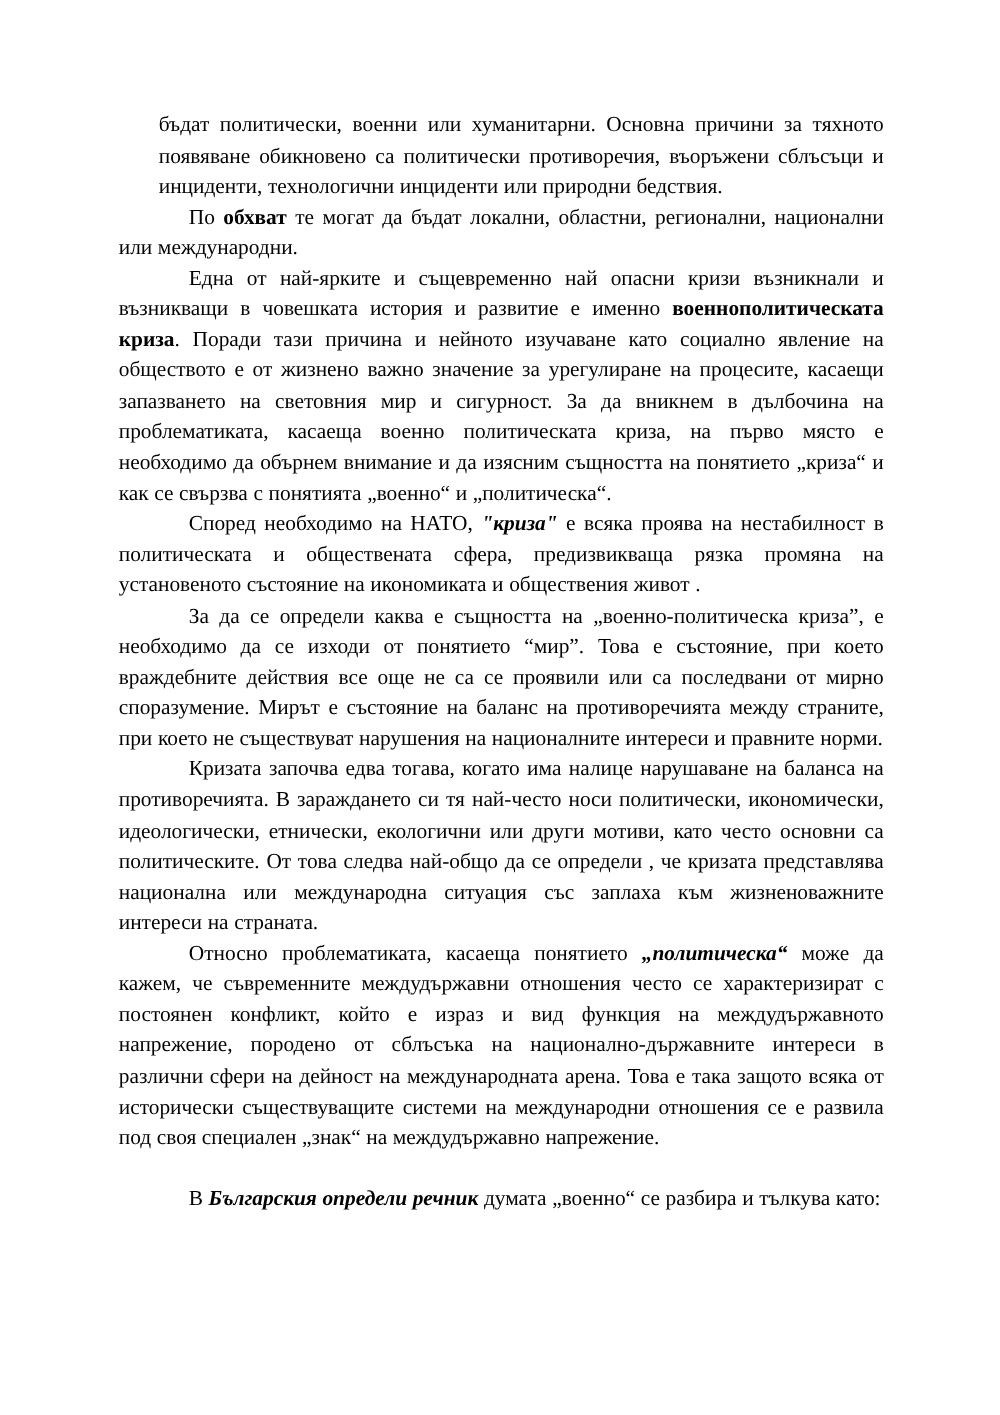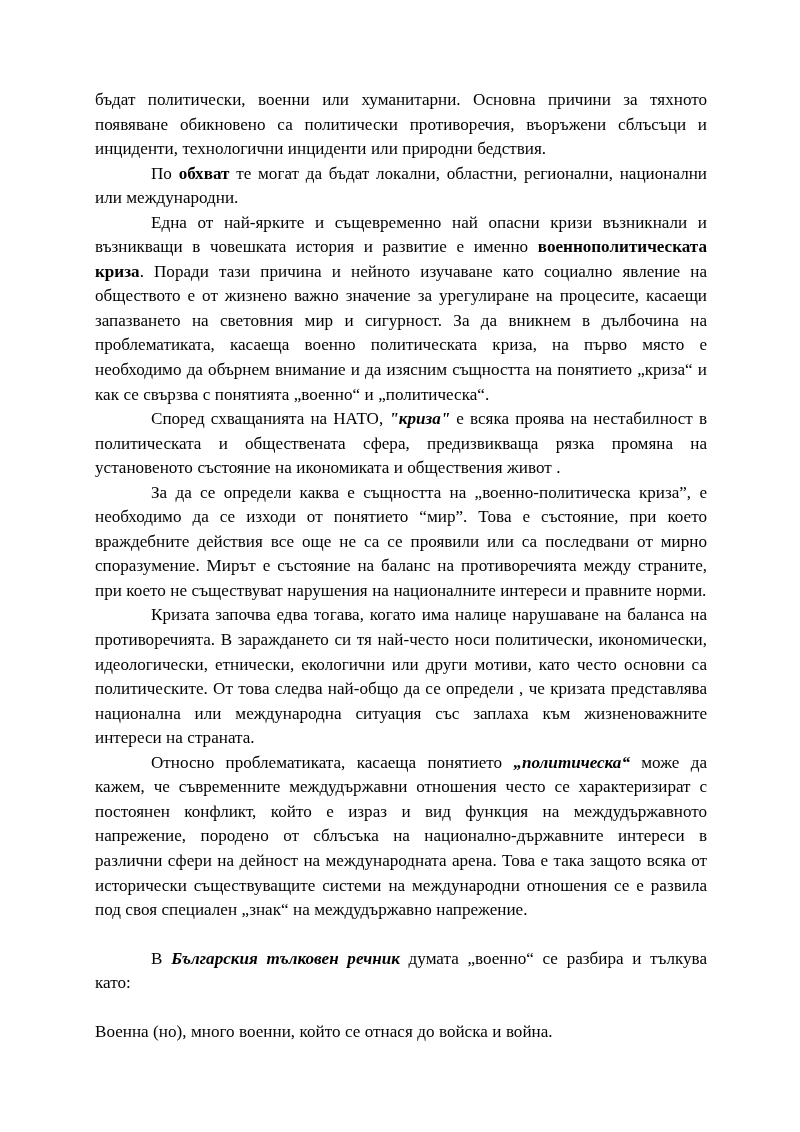--- a/index.html
+++ b/index.html
@@ -39,20 +39,21 @@
     word-spacing: 0.2px;
     hyphens: none;
     -webkit-hyphens: none;
   }
   p.para.indent {
     text-indent: 56px;
     font-family: Liberation Serif, serif;
   }
   p.para.noindent {
     text-indent: 0;
+    margin-left: 32px;
   }
   .spacer-md { height: 24px; }
 
   b.bold { font-weight: bold; }
   i.bolditalic {
     font-weight: bold;
     font-style: italic;
   }
 </style>
 </head>
@@ -60,30 +61,29 @@
 
 <div class="page">
   <div class="text-column">
 
     <p class="para noindent"><span>бъдат политически, военни или хуманитарни. Основна причини за тяхното появяване обикновено са политически противоречия, въоръжени сблъсъци и инциденти, технологични инциденти или природни бедствия.</span></p>
 
     <p class="para indent"><span>По </span><b class="bold">обхват</b><span> те могат да бъдат локални, областни, регионални, национални или международни.</span></p>
 
     <p class="para indent"><span>Една от най-ярките и същевременно най опасни кризи възникнали и възникващи в човешката история и развитие е именно </span><b class="bold">военнополитическата криза</b><span>. Поради тази причина и нейното изучаване като социално явление на обществото е от жизнено важно значение за урегулиране на процесите, касаещи запазването на световния мир и сигурност. За да вникнем в дълбочина на проблематиката, касаеща военно политическата криза, на първо място е необходимо да обърнем внимание и да изясним същността на понятието „криза“ и как се свързва с понятията „военно“ и „политическа“.</span></p>
 
-    <p class="para indent"><span>Според схващанията на НАТО, </span><i class="bolditalic">"криза"</i><span> е всяка проява на нестабилност в политическата и обществената сфера, предизвикваща рязка промяна на установеното състояние на икономиката и обществения живот .</span></p>
+    <p class="para indent"><span>Според необходимо на НАТО, </span><i class="bolditalic">"криза"</i><span> е всяка проява на нестабилност в политическата и обществената сфера, предизвикваща рязка промяна на установеното състояние на икономиката и обществения живот .</span></p>
 
     <p class="para indent"><span>За да се определи каква е същността на „военно-политическа криза”, е необходимо да се изходи от понятието “мир”. Това е състояние, при което враждебните действия все още не са се проявили или са последвани от мирно споразумение. Мирът е състояние на баланс на противоречията между страните, при което не съществуват нарушения на националните интереси и правните норми.</span></p>
 
     <p class="para indent"><span>Кризата започва едва тогава, когато има налице нарушаване на баланса на противоречията. В зараждането си тя най-често носи политически, икономически, идеологически, етнически, екологични или други мотиви, като често основни са политическите. От това следва най-общо да се определи , че кризата представлява национална или международна ситуация със заплаха към жизненоважните интереси на страната.</span></p>
 
     <p class="para indent"><span>Относно проблематиката, касаеща понятието </span><i class="bolditalic">„политическа“</i><span> може да кажем, че съвременните междудържавни отношения често се характеризират с постоянен конфликт, който е израз и вид функция на междудържавното напрежение, породено от сблъсъка на национално-държавните интереси в различни сфери на дейност на международната арена. Това е така защото всяка от исторически съществуващите системи на международни отношения се е развила под своя специален „знак“ на междудържавно напрежение.</span></p>
 
     <div class="spacer-md"></div>
 
-    <p class="para indent"><span>В </span><i class="bolditalic">Българския тълковен речник</i><span>  думата „военно“ се разбира и тълкува като:</span></p>
+    <p class="para indent"><span>В </span><i class="bolditalic">Българския определи речник</i><span>  думата „военно“ се разбира и тълкува като:</span></p>
 
     <div class="spacer-md"></div>
 
-    <p class="para noindent"><span>Военна (но), много военни, който се отнася до войска и война.</span></p>
 
   </div>
 </div>
 
 </body></html>

